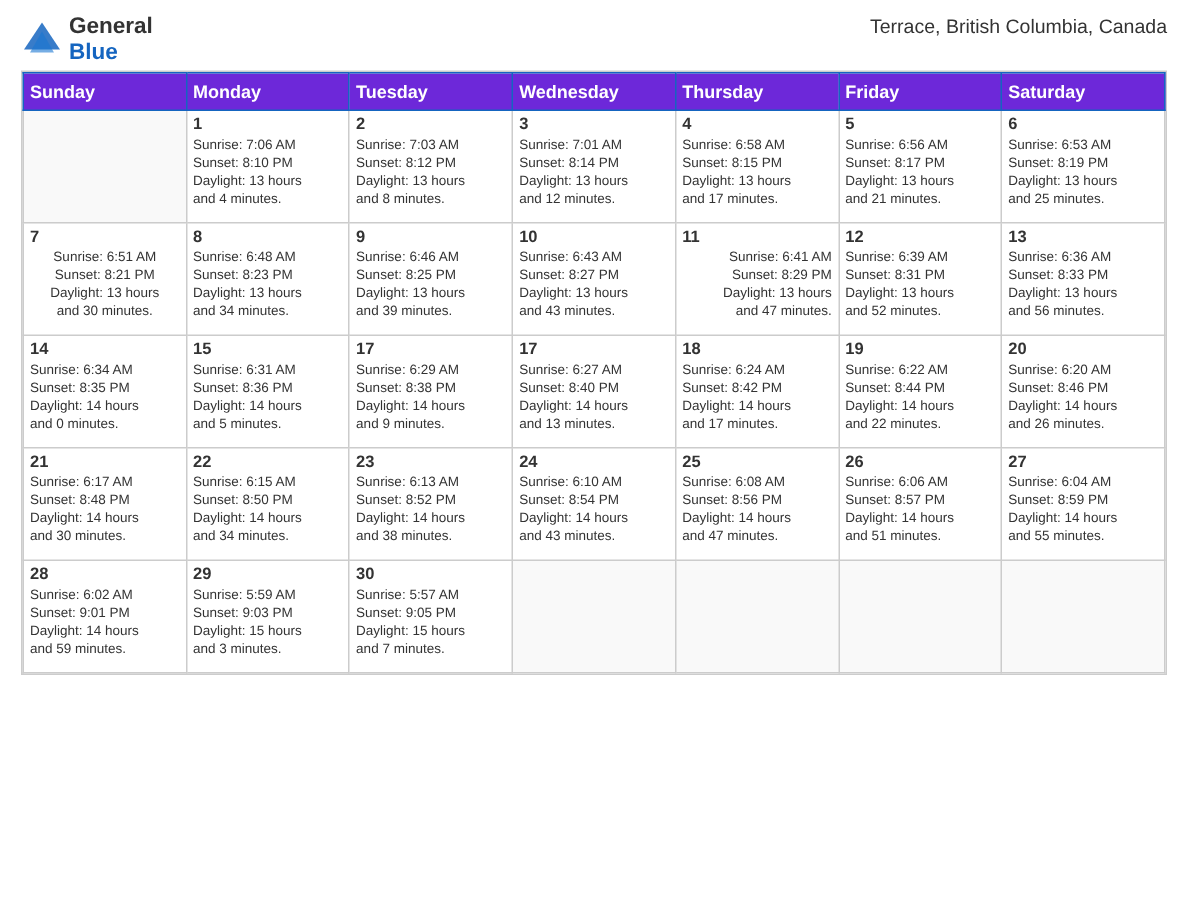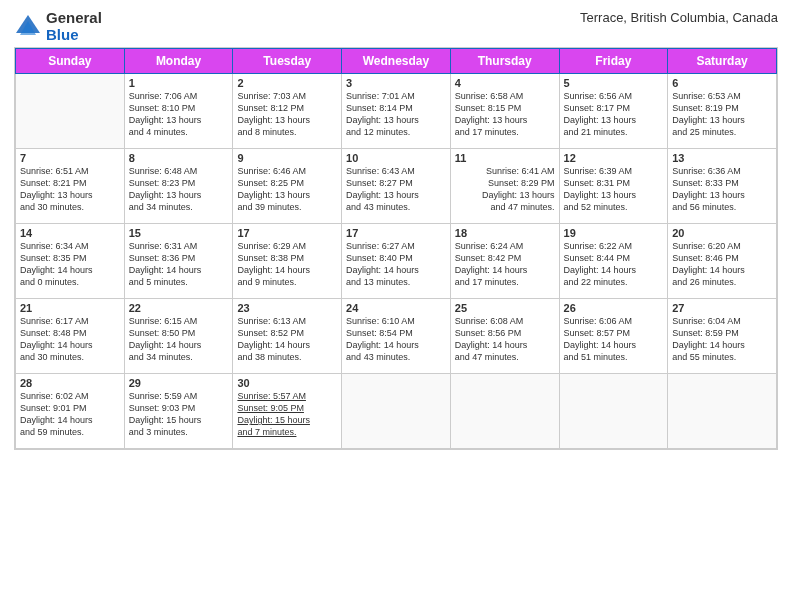--- a/index.html
+++ b/index.html
@@ -64,27 +64,27 @@
       border: 1px solid #ccc;
       border-collapse: collapse;
       width: 100%;
     }
     .calendar table {
       width: 100%;
       border-collapse: collapse;
       height: 100%;
     }
     .calendar thead th {
-      background: #d946ef;
+      background: #6d28d9;
       color: #fff;
       font-size: 12px;
       font-weight: bold;
       padding: 5px 4px;
       border: 1px solid #1565c0;
-      text-align: center;
+      text-align: left;
     }
     .calendar tbody td {
       border: 1px solid #ccc;
       vertical-align: top;
       padding: 3px 4px;
       font-size: 9.5px;
       color: #333;
       width: 14.28%;
     }
     .day-number {
@@ -178,21 +178,21 @@
               <span class="day-number">6</span>
               <div class="day-info" style="white-space: pre-line;">Sunrise: 6:53 AM
 Sunset: 8:19 PM
 Daylight: 13 hours
 and 25 minutes.</div>
             </td>
           </tr>
           <tr>
             <td>
               <span class="day-number">7</span>
-              <div class="day-info" style="white-space: pre-line;">Sunrise: 6:51 AM
+              <div class="day-info" style="white-space: pre-line; text-align: center;">Sunrise: 6:51 AM
 Sunset: 8:21 PM
 Daylight: 13 hours
 and 30 minutes.</div>
             </td>
             <td>
               <span class="day-number">8</span>
               <div class="day-info" style="white-space: pre-line;">Sunrise: 6:48 AM
 Sunset: 8:23 PM
 Daylight: 13 hours
 and 34 minutes.</div>
@@ -345,21 +345,21 @@
             </td>
             <td>
               <span class="day-number">29</span>
               <div class="day-info" style="white-space: pre-line;">Sunrise: 5:59 AM
 Sunset: 9:03 PM
 Daylight: 15 hours
 and 3 minutes.</div>
             </td>
             <td>
               <span class="day-number">30</span>
-              <div class="day-info" style="white-space: pre-line; text-decoration: underline;">Sunrise: 5:57 AM
+              <div class="day-info" style="white-space: pre-line;">Sunrise: 5:57 AM
 Sunset: 9:05 PM
 Daylight: 15 hours
 and 7 minutes.</div>
             </td>
             <td class="empty-cell"></td>
             <td class="empty-cell"></td>
             <td class="empty-cell"></td>
             <td class="empty-cell"></td>
           </tr>
         </tbody>

